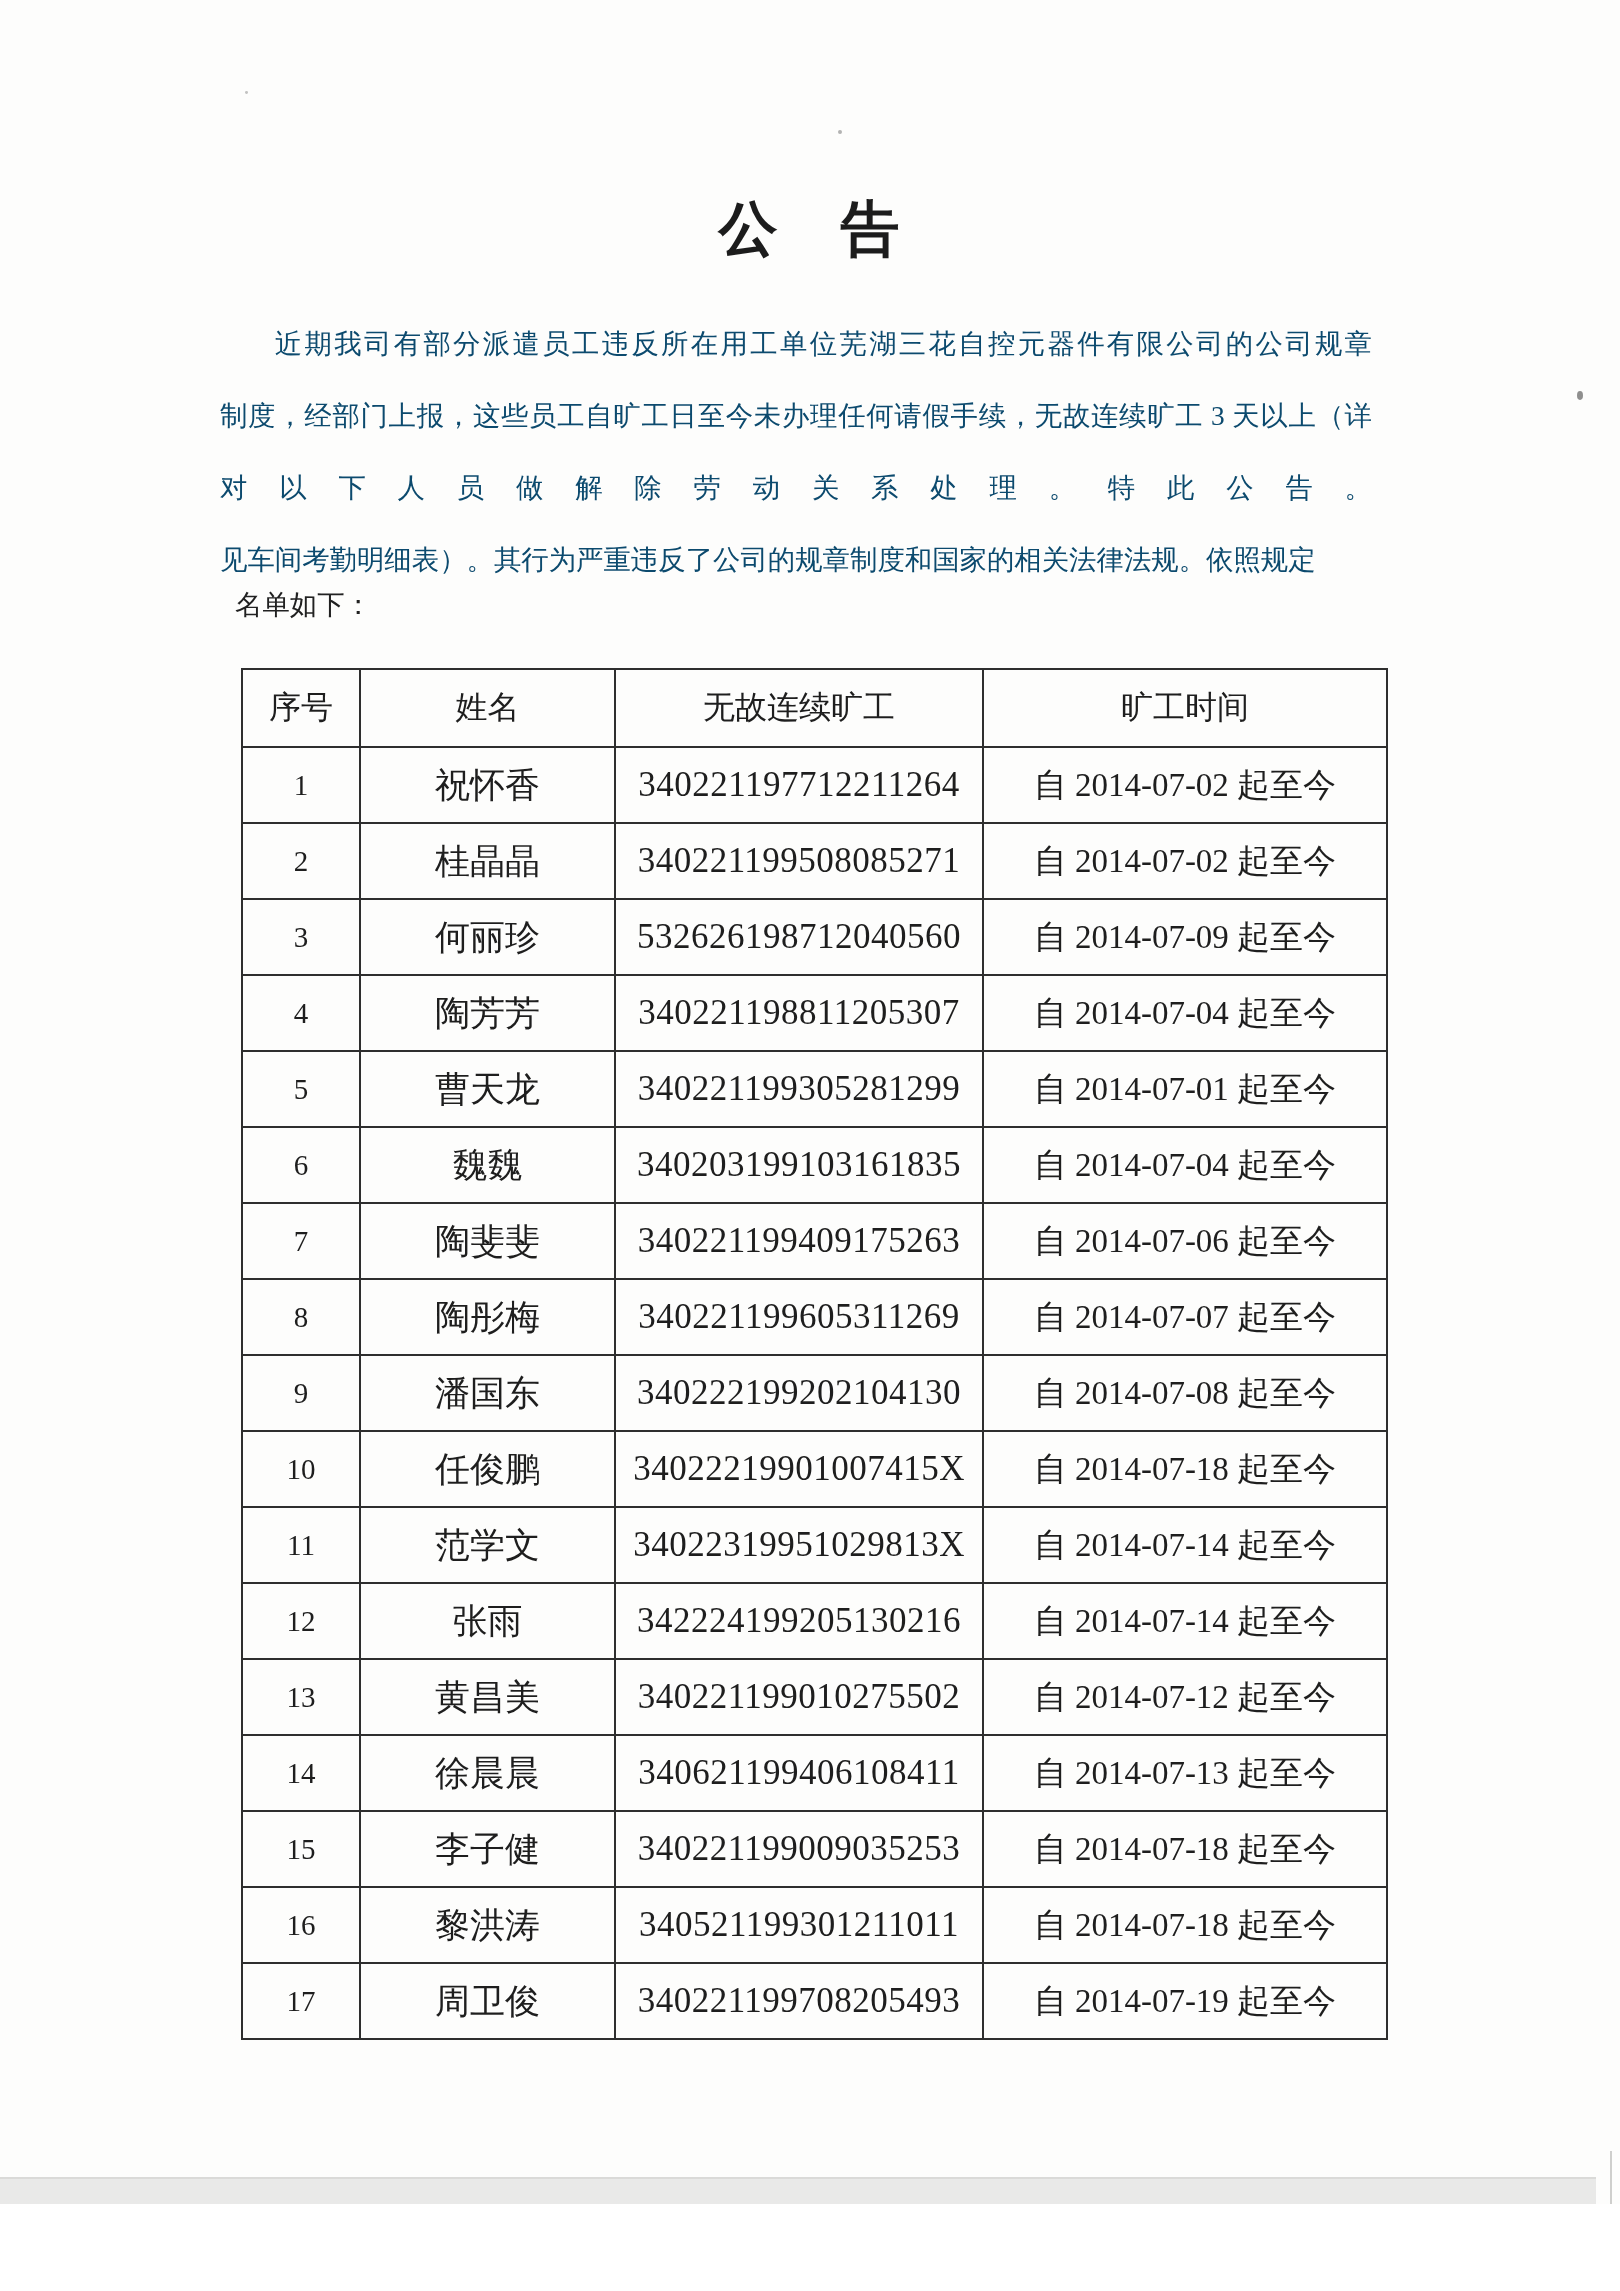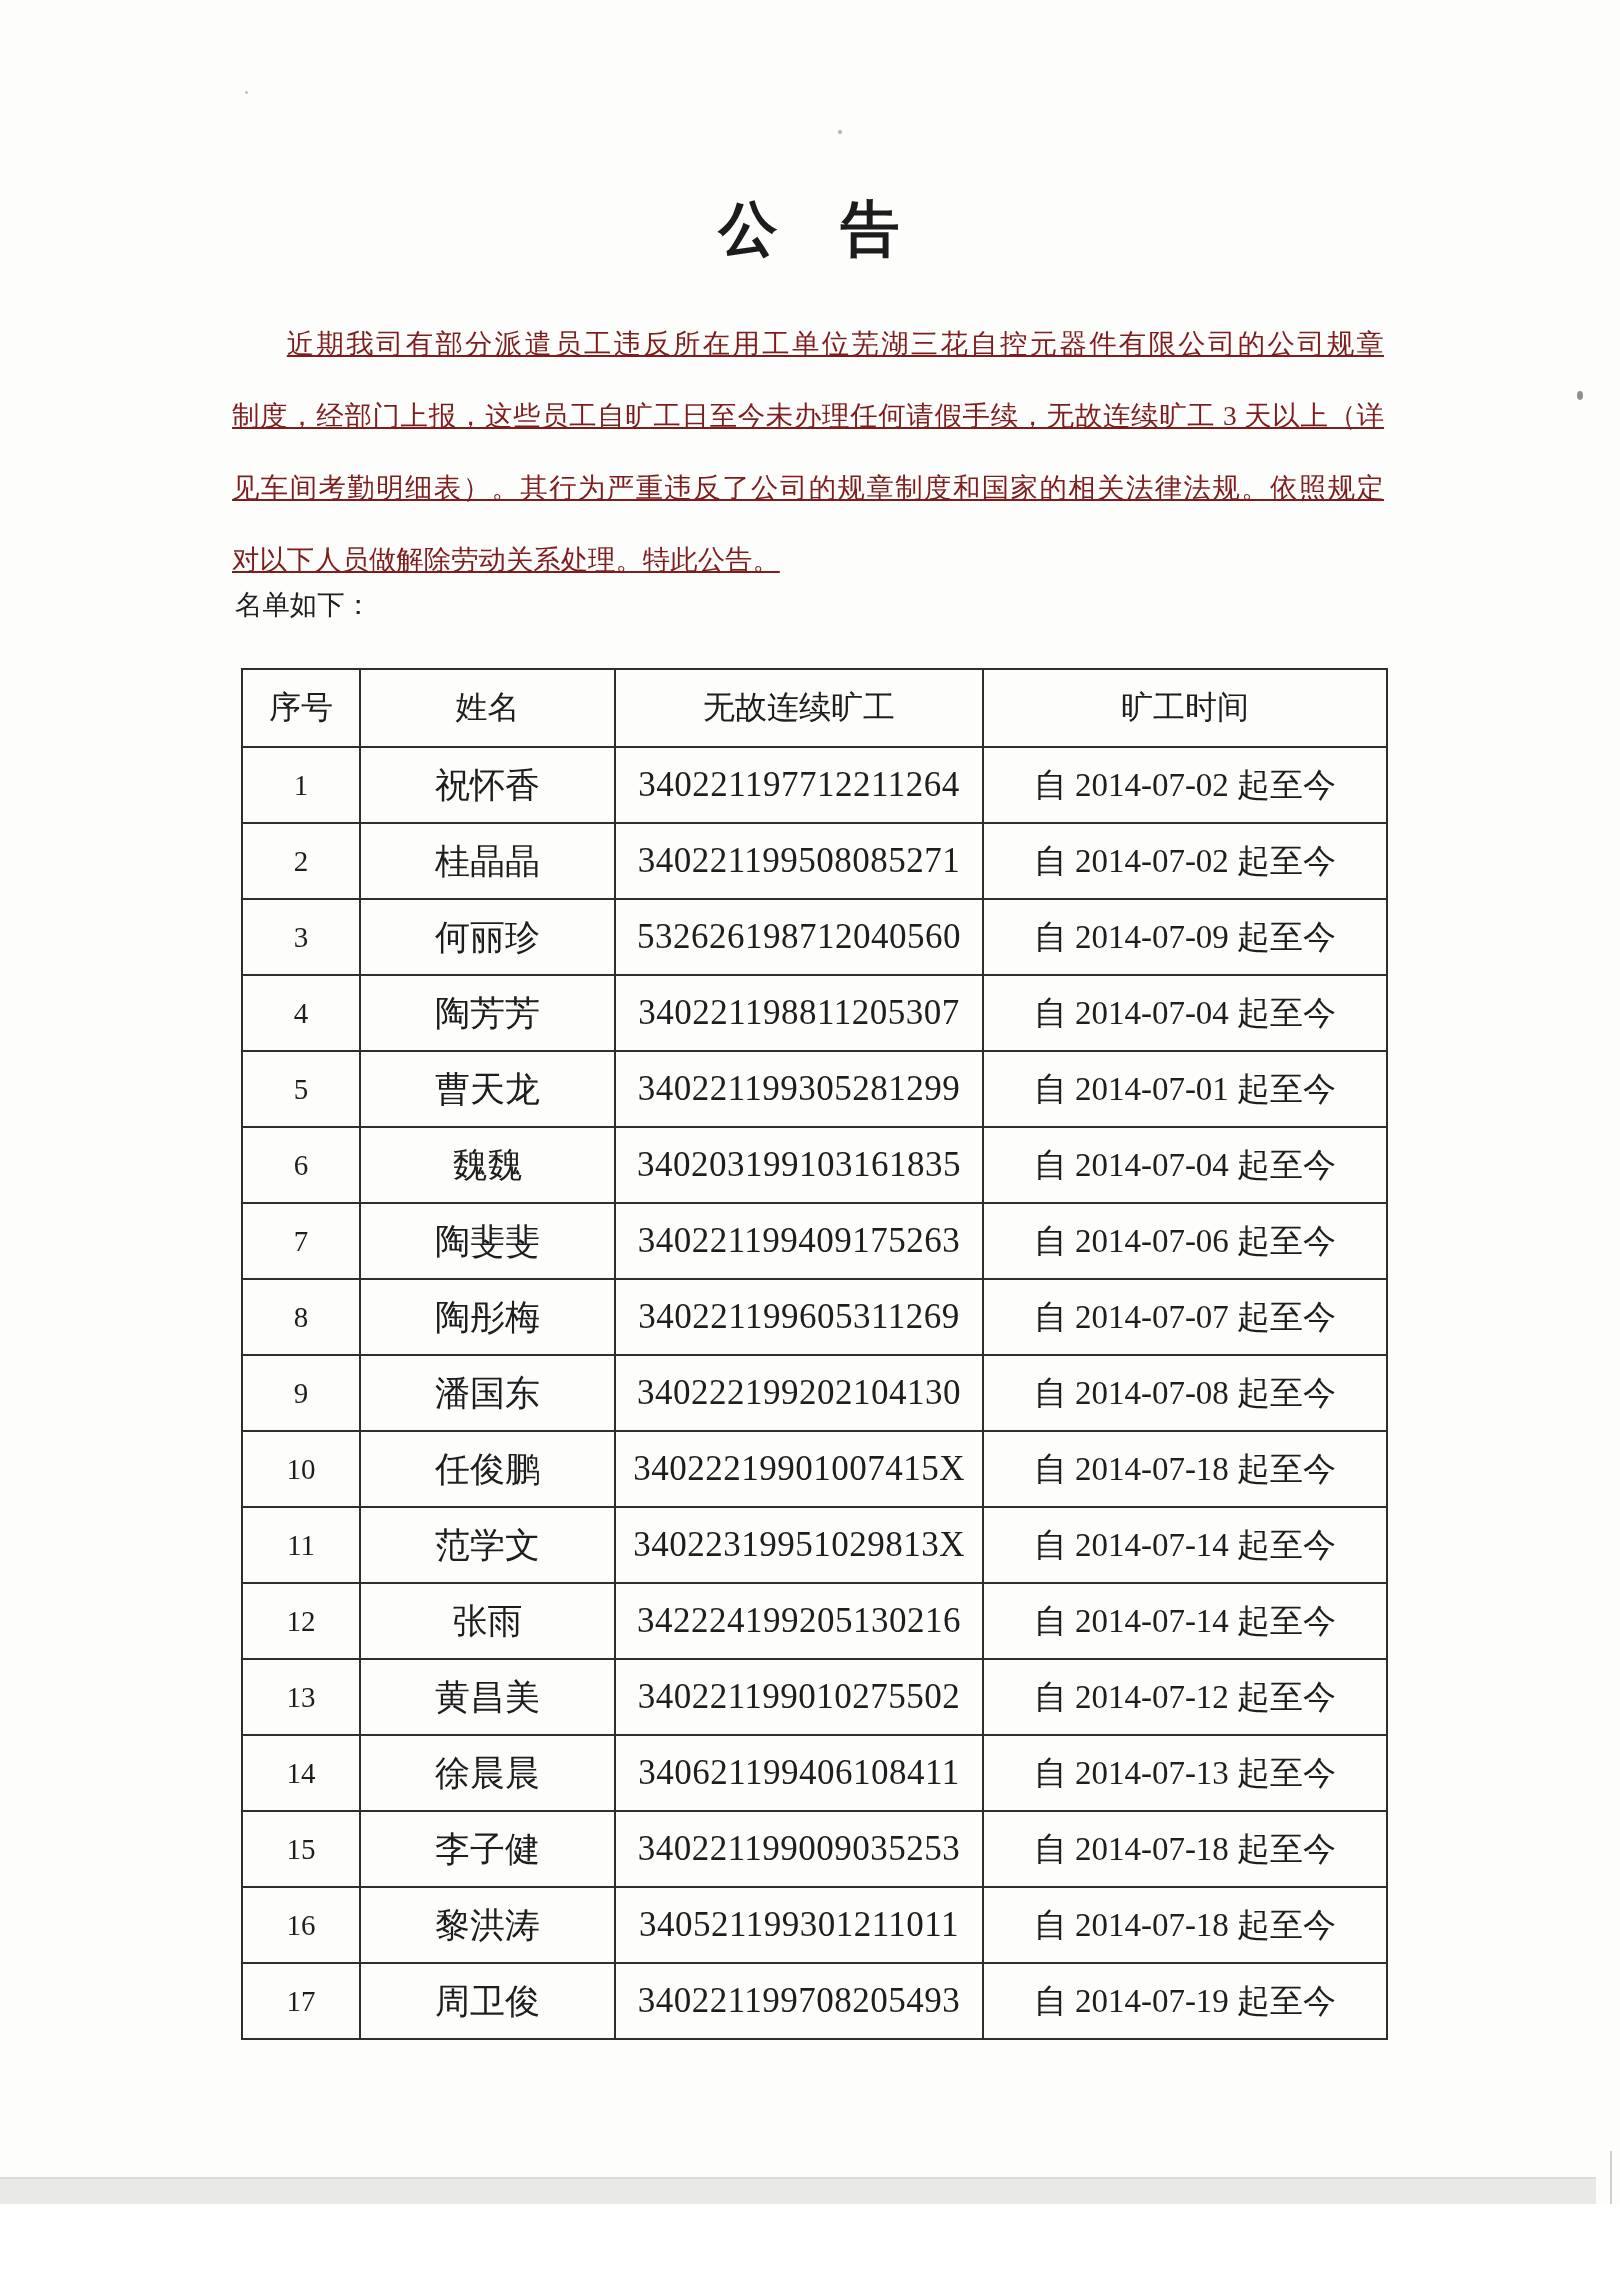--- a/index.html
+++ b/index.html
@@ -23,26 +23,25 @@
     font-size: 59px;
     font-weight: bold;
     line-height: 78px;
     color: #1c1c1c;
     letter-spacing: 2px;
   }
 
   .paragraph {
     position: absolute;
     top: 308px;
-    left: 232px;
+    left: 220px;
     width: 1152px;
     font-size: 27.4px;
     line-height: 72px;
-    color: #7f1d1d;
-    text-decoration: underline;
+    color: #0c4a6e;
   }
   .para-line {
     text-align: justify;
     text-align-last: justify;
     white-space: normal;
   }
   .para-line:first-child { text-indent: 2em; }
   .para-line:last-child { text-align-last: left; }
 
   .list-label {
@@ -111,22 +110,22 @@
 <body>
 
 <div class="page">
 
   <div class="doc-title">公　告</div>
 
   <div class="paragraph">
 
   <div class="para-line">近期我司有部分派遣员工违反所在用工单位芜湖三花自控元器件有限公司的公司规章</div>
       <div class="para-line">制度，经部门上报，这些员工自旷工日至今未办理任何请假手续，无故连续旷工 3 天以上（详</div>
+      <div class="para-line">对以下人员做解除劳动关系处理。特此公告。</div>
       <div class="para-line">见车间考勤明细表）。其行为严重违反了公司的规章制度和国家的相关法律法规。依照规定</div>
-      <div class="para-line">对以下人员做解除劳动关系处理。特此公告。</div>
     </div>
 
   <div class="list-label">名单如下：</div>
 
   <table class="roster">
     <colgroup>
       <col class="c0">
         <col class="c1">
         <col class="c2">
         <col class="c3">

